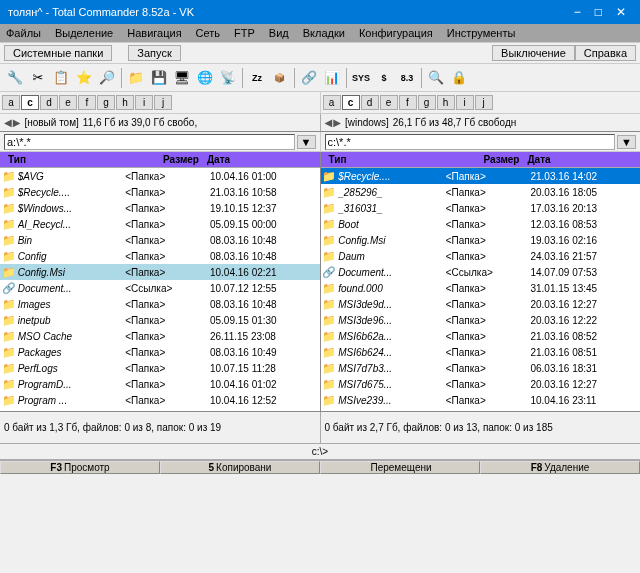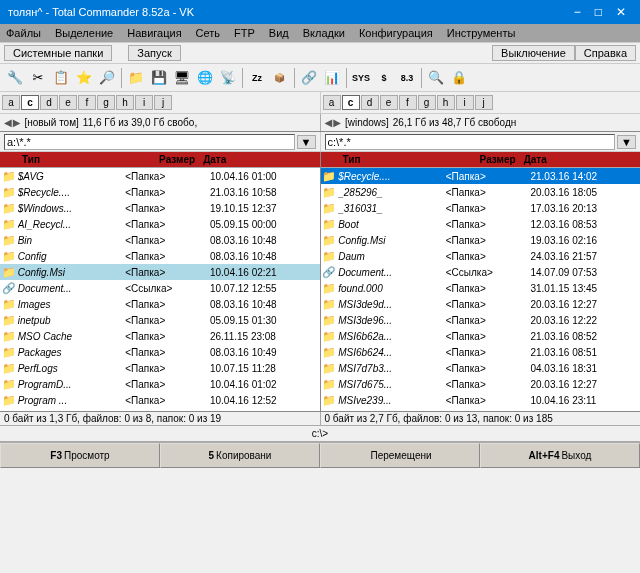--- a/index.html
+++ b/index.html
@@ -151,23 +151,23 @@
       flex: 1;
       display: flex;
       flex-direction: column;
       border-right: 1px solid #888;
       background: white;
       overflow: hidden;
     }
     .panel:last-child { border-right: none; }
     .panel-header {
       display: flex;
-      background: #b91c1c;
+      background: #8b5cf6;
       border-bottom: 1px solid #aaa;
-      padding: 1px 18px;
+      padding: 1px 4px;
       align-items: center;
     }
     .col-header {
       font-size: 10px;
       font-weight: bold;
       padding: 1px 4px;
       cursor: pointer;
       white-space: nowrap;
       overflow: hidden;
     }
@@ -192,21 +192,21 @@
     .file-icon { margin-right: 2px; font-size: 11px; flex-shrink: 0; }
     .file-name { flex: 2; overflow: hidden; text-overflow: ellipsis; white-space: nowrap; font-style: italic; }
     .file-size { flex: 1.5; padding-right: 4px; white-space: nowrap; }
     .file-date { flex: 2; white-space: nowrap; }
 
     
     #statusbar {
       display: flex;
       background: #f0f0f0;
       border-bottom: 1px solid #aaa;
-      height: 14px;
+      height: 32px;
     }
     .status-pane {
       flex: 1;
       display: flex;
       align-items: center;
       padding: 0 4px;
       font-size: 10px;
       border-right: 1px solid #aaa;
       overflow: hidden;
     }
@@ -220,21 +220,21 @@
       align-items: center;
       justify-content: center;
       height: 16px;
       font-size: 10px;
     }
 
     
     #funckeys {
       display: flex;
       background: #f0f0f0;
-      height: 26px;
+      height: 14px;
       border-top: 1px solid #aaa;
     }
     .fkey {
       flex: 1;
       display: flex;
       align-items: center;
       justify-content: center;
       font-size: 10px;
       background: #d4d0c8;
       border: 1px outset #ddd;
@@ -550,21 +550,21 @@
         <div class="file-row">
           <span class="file-icon">📁</span>
           <span class="file-name">MSI6b624...</span>
           <span class="file-size">&lt;Папка&gt;</span>
           <span class="file-date">21.03.16 08:51</span>
         </div>
         <div class="file-row">
           <span class="file-icon">📁</span>
           <span class="file-name">MSI7d7b3...</span>
           <span class="file-size">&lt;Папка&gt;</span>
-          <span class="file-date">04.03.16 18:31</span>
+          <span class="file-date">06.03.16 18:31</span>
         </div>
         <div class="file-row">
           <span class="file-icon">📁</span>
           <span class="file-name">MSI7d675...</span>
           <span class="file-size">&lt;Папка&gt;</span>
           <span class="file-date">20.03.16 12:27</span>
         </div>
         <div class="file-row">
           <span class="file-icon">📁</span>
           <span class="file-name">MSIve239...</span>
@@ -601,16 +601,16 @@
     </div>
   <div class="fkey">
       <span class="fnum">5</span>
       <span class="flabel">Копировани</span>
     </div>
   <div class="fkey">
       <span class="fnum"></span>
       <span class="flabel">Перемещени</span>
     </div>
   <div class="fkey">
-      <span class="fnum">Alt+F4</span>
-      <span class="flabel">Выход</span>
+      <span class="fnum">F8</span>
+      <span class="flabel">Удаление</span>
     </div>
 </div>
 
 </body></html>

